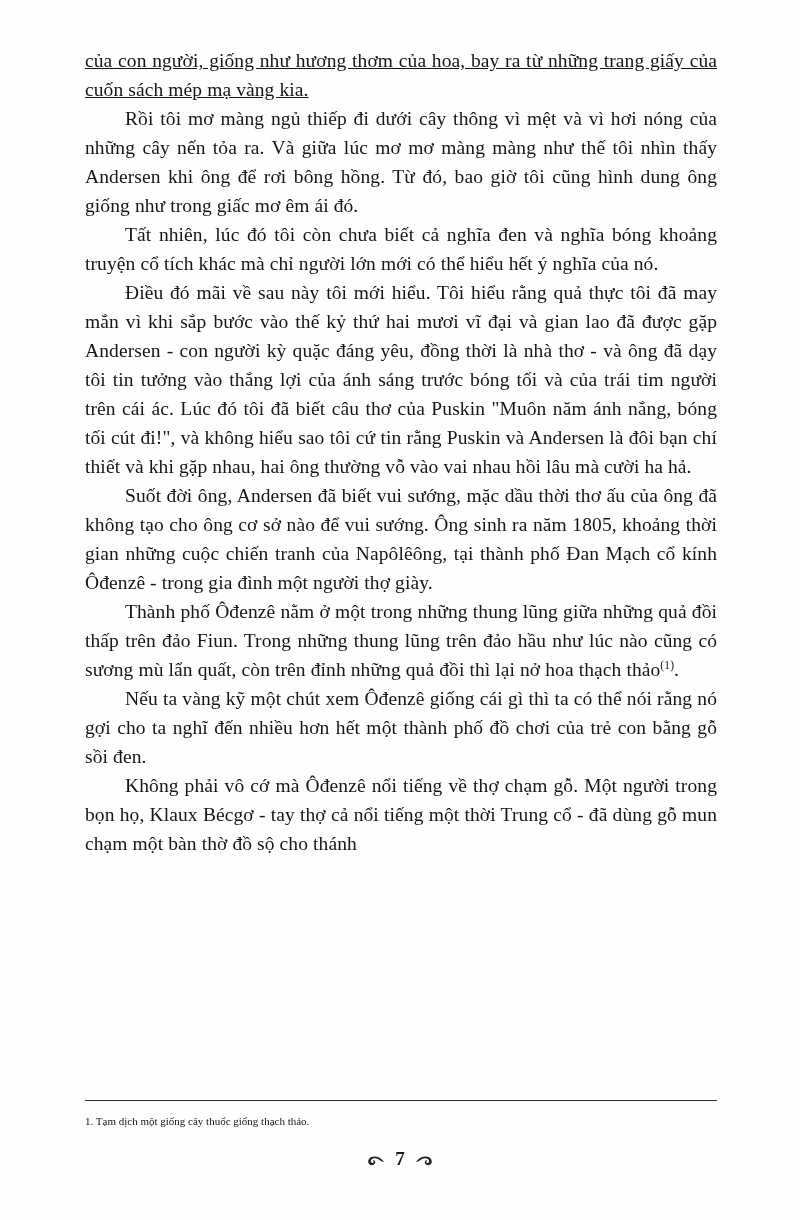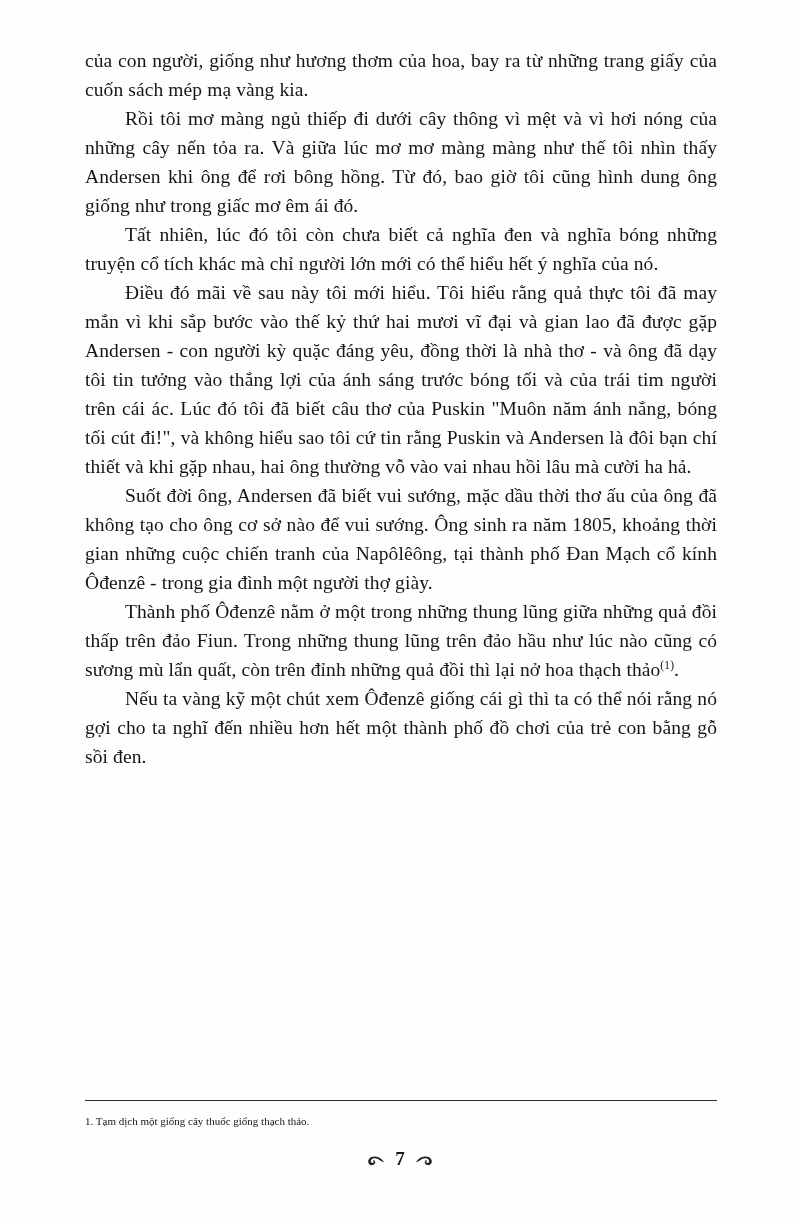--- a/index.html
+++ b/index.html
@@ -25,20 +25,21 @@
   p.body-par {
     margin: 0;
     font-size: 19.5px;
     line-height: 29px;
     text-align: justify;
     text-indent: 40px;
     letter-spacing: 0.1px;
   }
   p.no-indent {
     text-indent: 0;
+    text-decoration: underline;
   }
   sup.fn-ref {
     font-size: 11.5px;
     line-height: 0;
     vertical-align: 7px;
   }
   .footnote-area {
     position: absolute;
     left: 85px;
     top: 1100px;
@@ -77,25 +78,26 @@
   }
 </style>
 </head>
 <body>
 
 <div class="page">
 
   <div class="text-block">
     <p class="body-par no-indent">của con người, giống như hương thơm của hoa, bay ra từ những trang giấy của cuốn sách mép mạ vàng kia.</p>
     <p class="body-par">Rồi tôi mơ màng ngủ thiếp đi dưới cây thông vì mệt và vì hơi nóng của những cây nến tỏa ra. Và giữa lúc mơ mơ màng màng như thế tôi nhìn thấy Andersen khi ông để rơi bông hồng. Từ đó, bao giờ tôi cũng hình dung ông giống như trong giấc mơ êm ái đó.</p>
-    <p class="body-par">Tất nhiên, lúc đó tôi còn chưa biết cả nghĩa đen và nghĩa bóng những truyện cổ tích khác mà chỉ người lớn mới có thể hiểu hết ý nghĩa của nó.</p>
+    <p class="body-par">Tất nhiên, lúc đó tôi còn chưa biết cả nghĩa đen và nghĩa bóng khoảng truyện cổ tích khác mà chỉ người lớn mới có thể hiểu hết ý nghĩa của nó.</p>
     <p class="body-par">Điều đó mãi về sau này tôi mới hiểu. Tôi hiểu rằng quả thực tôi đã may mắn vì khi sắp bước vào thế kỷ thứ hai mươi vĩ đại và gian lao đã được gặp Andersen - con người kỳ quặc đáng yêu, đồng thời là nhà thơ - và ông đã dạy tôi tin tưởng vào thắng lợi của ánh sáng trước bóng tối và của trái tim người trên cái ác. Lúc đó tôi đã biết câu thơ của Puskin "Muôn năm ánh nắng, bóng tối cút đi!", và không hiểu sao tôi cứ tin rằng Puskin và Andersen là đôi bạn chí thiết và khi gặp nhau, hai ông thường vỗ vào vai nhau hồi lâu mà cười ha hả.</p>
     <p class="body-par">Suốt đời ông, Andersen đã biết vui sướng, mặc dầu thời thơ ấu của ông đã không tạo cho ông cơ sở nào để vui sướng. Ông sinh ra năm 1805, khoảng thời gian những cuộc chiến tranh của Napôlêông, tại thành phố Đan Mạch cổ kính Ôđenzê - trong gia đình một người thợ giày.</p>
     <p class="body-par"><span>Thành phố Ôđenzê nằm ở một trong những thung lũng giữa những quả đồi thấp trên đảo Fiun. Trong những thung lũng trên đảo hầu như lúc nào cũng có sương mù lẩn quất, còn trên đỉnh những quả đồi thì lại nở hoa thạch thảo</span><sup class="fn-ref">(1)</sup><span>.</span></p>
     <p class="body-par">Nếu ta vàng kỹ một chút xem Ôđenzê giống cái gì thì ta có thể nói rằng nó gợi cho ta nghĩ đến nhiều hơn hết một thành phố đồ chơi của trẻ con bằng gỗ sồi đen.</p>
+    <p class="body-par">Không phải vô cớ mà Ôđenzê nổi tiếng về thợ chạm gỗ. Một người trong bọn họ, Klaux Bécgơ - tay thợ cả nổi tiếng một thời Trung cổ - đã dùng gỗ mun chạm một bàn thờ đồ sộ cho thánh</p>
   </div>
 
   <div class="footnote-area">
     <p class="footnote-text">1. Tạm dịch một giống cây thuốc giống thạch thảo.</p>
   </div>
 
   <div class="page-footer">
     <span class="fleuron">
       <svg width="20" height="14" viewBox="0 0 20 14" xmlns="http://www.w3.org/2000/svg">
         <path d="M18,7 C14,1 6,0 3,4 C1,7 3,11 7,10 C10,9 10,5 7,5 C9,8 6,9 5,7 C4,4 8,2 12,4 C15,6 16,7 18,7 Z" fill="#222222"></path>

